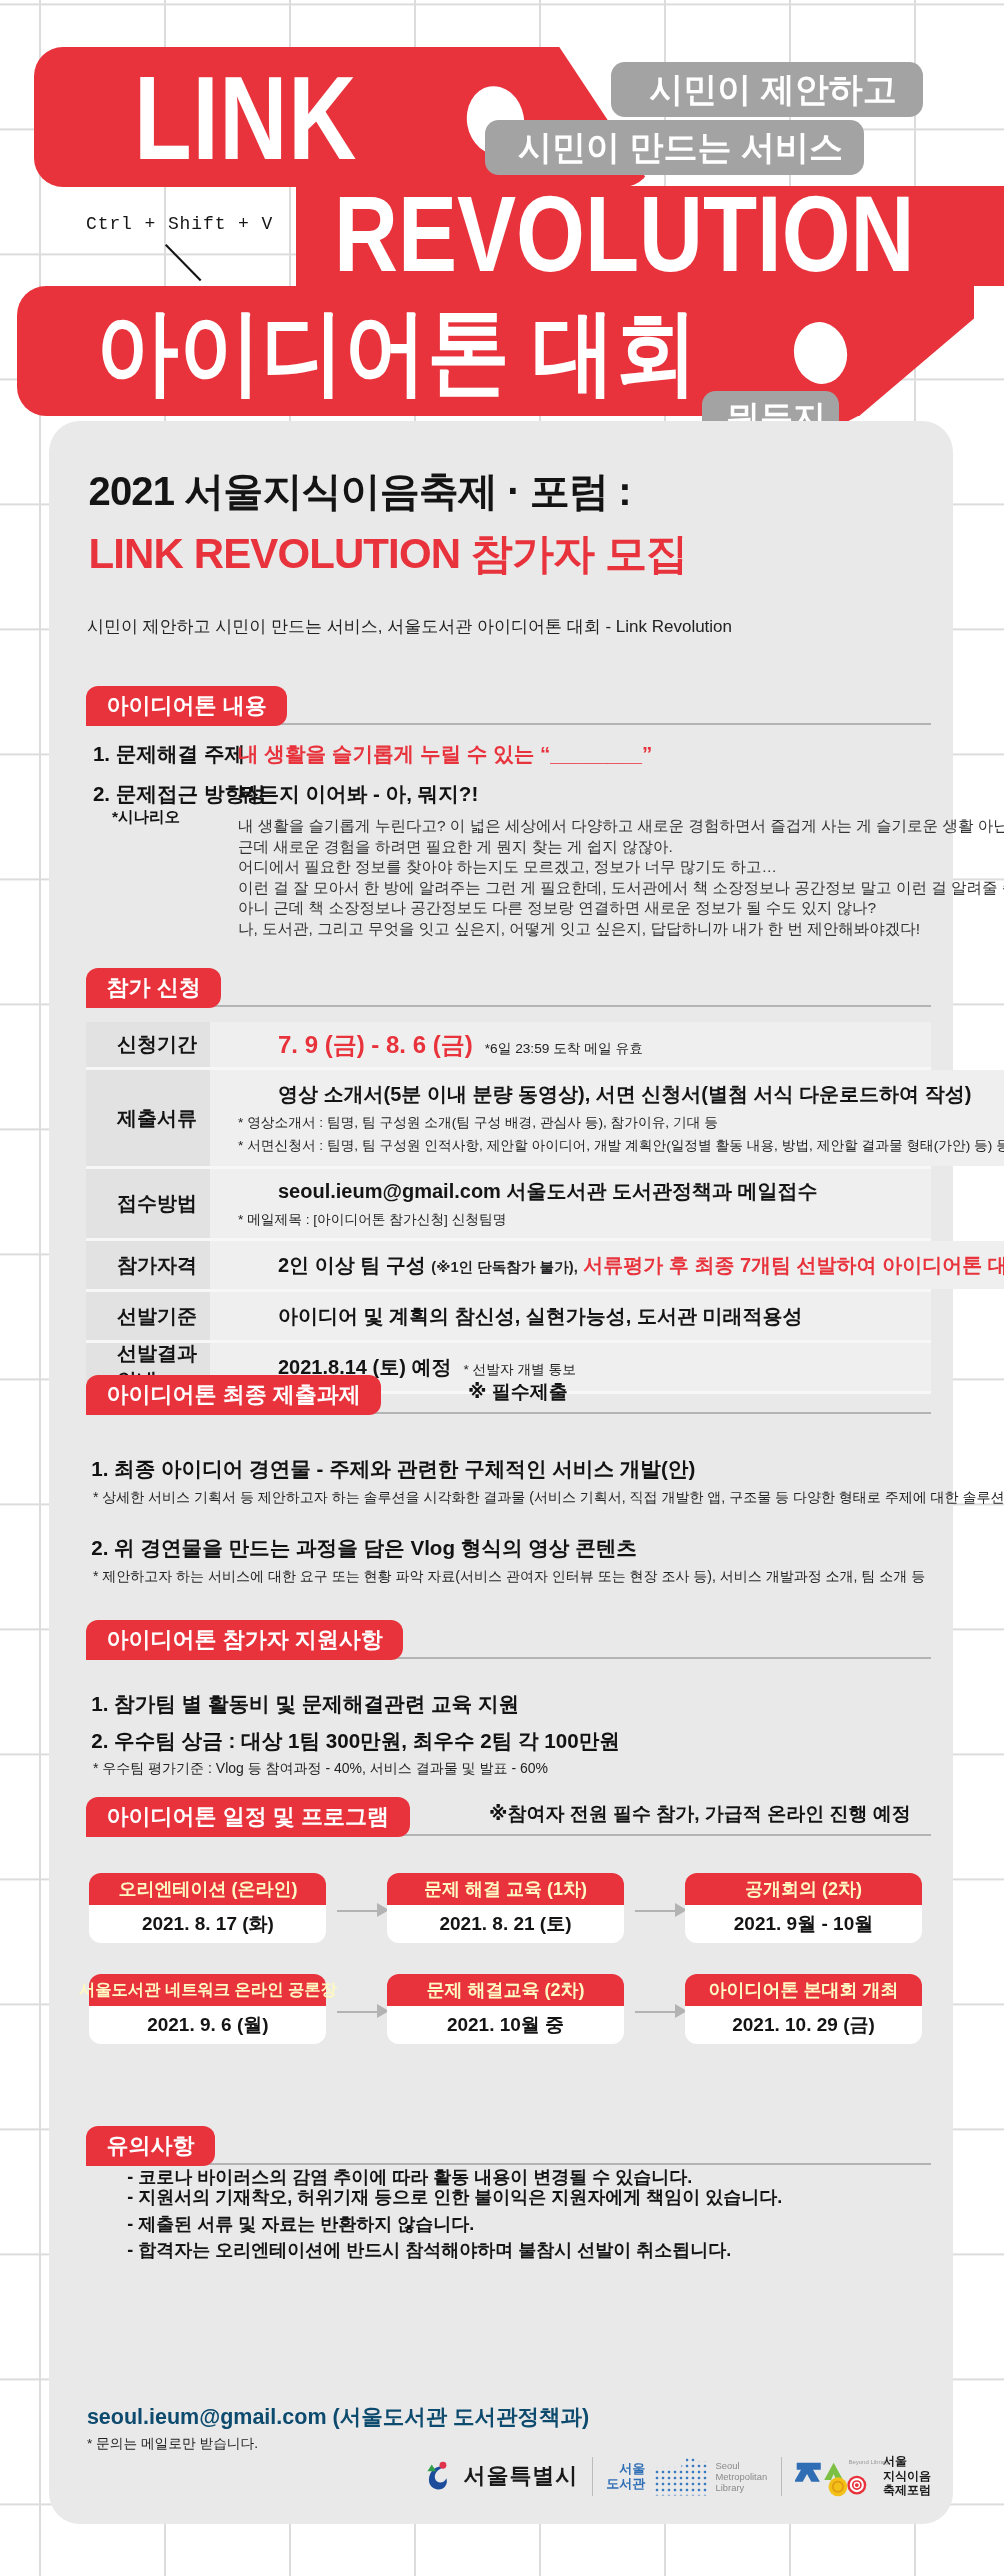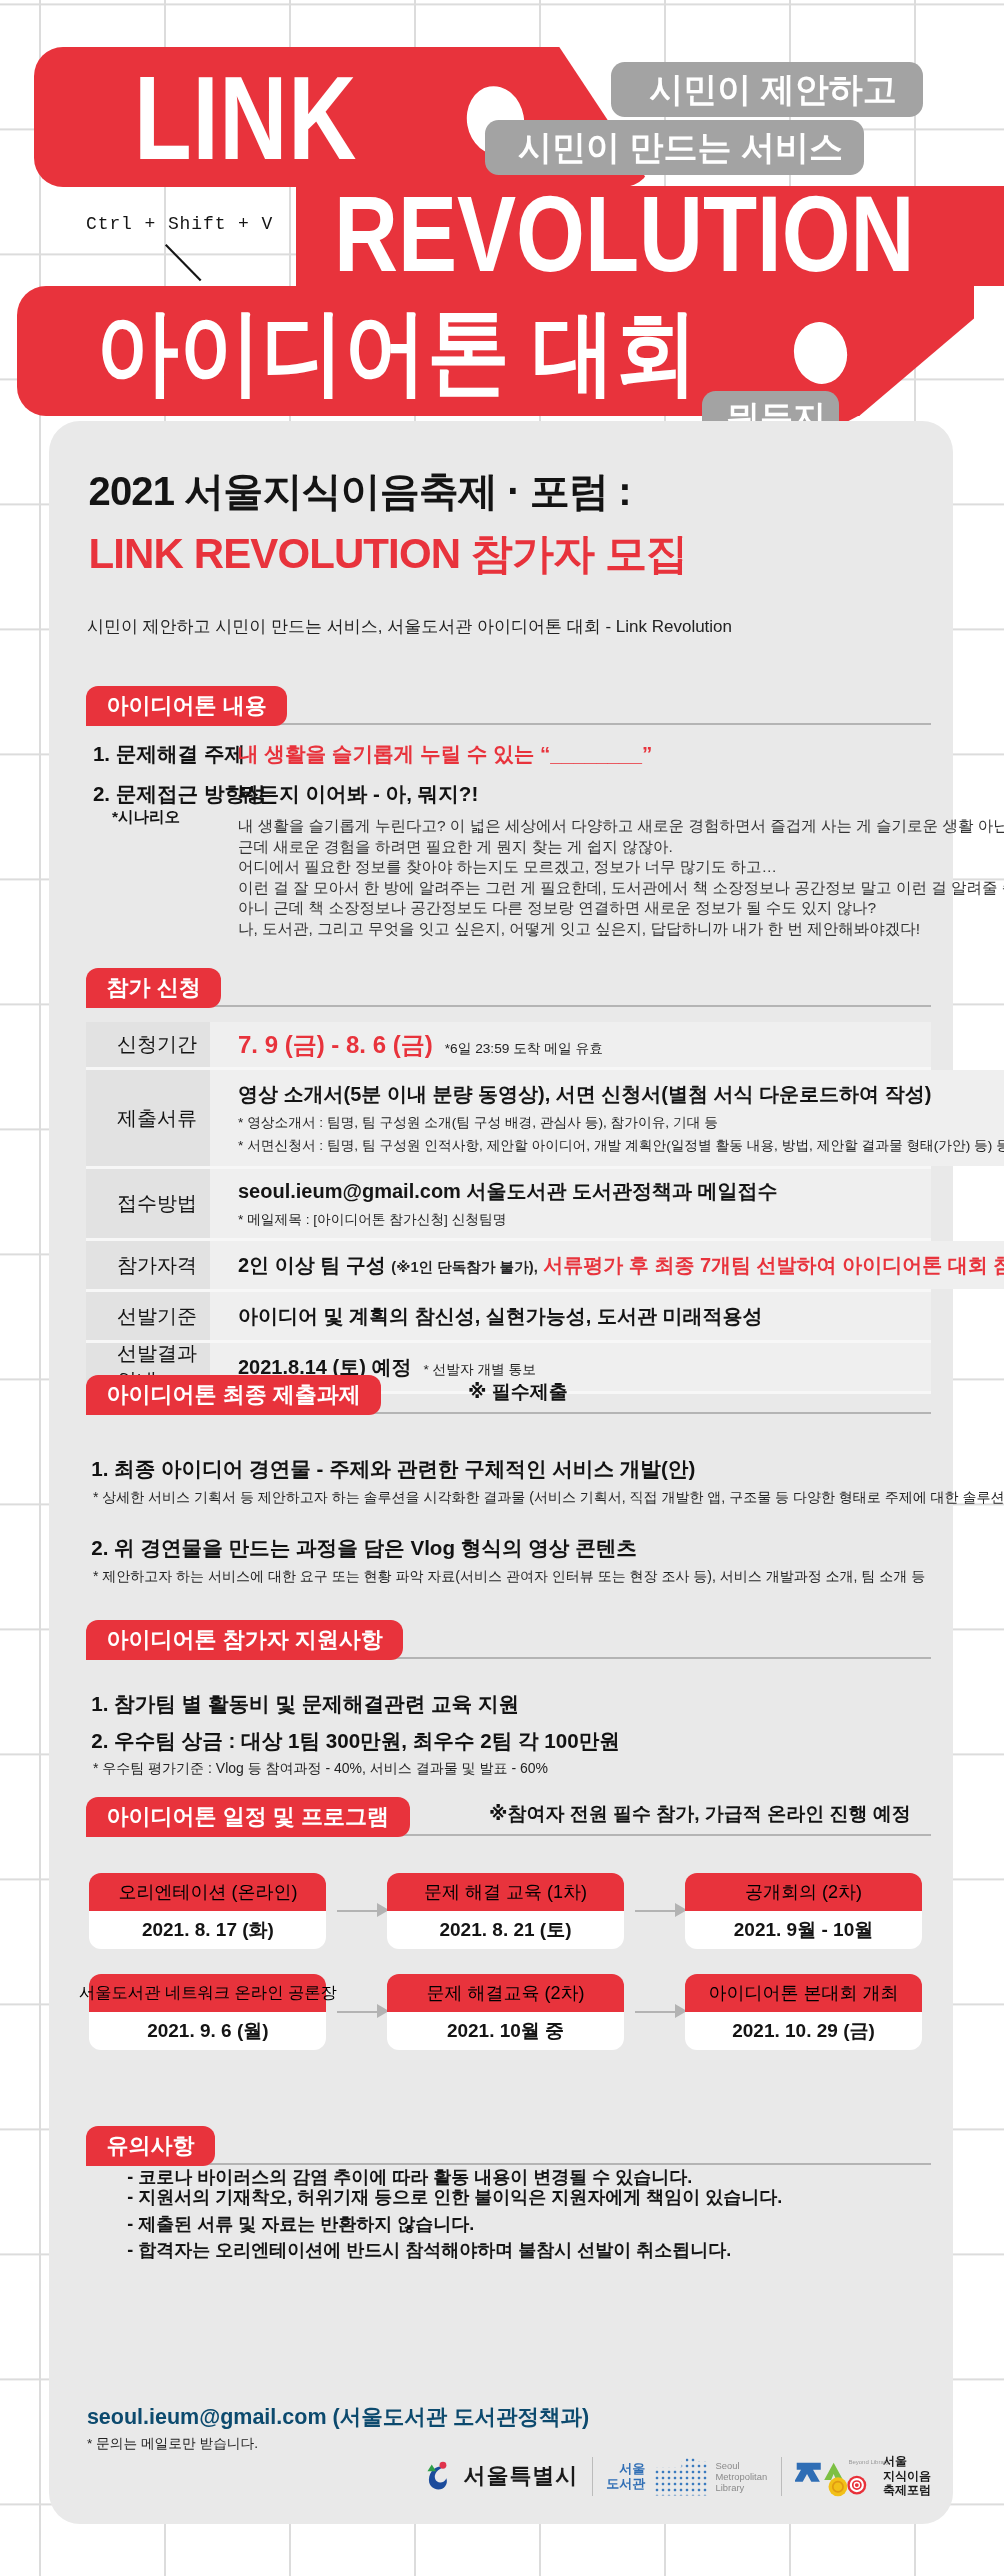--- a/index.html
+++ b/index.html
@@ -56,36 +56,36 @@
   .sec-note{position:absolute;bottom:6.9px;font-size:19px;font-weight:bold;color:#121212;white-space:nowrap;}
   .row-item{position:absolute;font-size:20.6px;font-weight:bold;color:#121212;white-space:nowrap;}
   .val-red{position:absolute;left:152px;font-size:20.6px;font-weight:bold;color:var(--red);white-space:nowrap;}
   .scenario p{position:static;margin:0;font-size:15.5px;line-height:20.6px;color:#333;white-space:nowrap;}
   .scenario{position:absolute;left:152px;top:395px;}
   
   .table{position:absolute;left:0;top:601px;width:845px;}
   .trow{display:flex;border-bottom:3.4px solid #f7f7f7;}
   .trow:first-child{border-top:0;}
   .tlabel{flex:0 0 124px;background:#e2e2e2;display:flex;align-items:center;padding-left:31px;
-    font-size:20px;font-weight:normal;color:#141414;box-sizing:border-box;}
+    font-size:20px;font-weight:bold;color:#141414;box-sizing:border-box;}
   .tval{flex:1;background:#efefef;display:flex;flex-direction:column;justify-content:center;
     padding:8.6px 8.6px 8.6px 28px;box-sizing:border-box;}
-  .tmain{font-size:20px;font-weight:bold;color:#141414;white-space:nowrap;}
+  .tmain{font-size:20px;font-weight:bold;color:#141414;white-space:nowrap;margin-left:40px;}
   .tmain .inline-small{font-size:14.6px;font-weight:bold;color:#222;}
   .tmain .inline-red{color:var(--red);}
   .tred{font-size:24px;font-weight:bold;color:var(--red);display:inline;}
   .tsub{font-size:13.7px;color:#222;margin-top:5.2px;white-space:nowrap;}
   .tnote{font-size:13.7px;color:#222;margin-left:12px;font-weight:normal;}
   
   .f-title{position:absolute;left:5.2px;font-size:20.6px;font-weight:bold;color:#121212;white-space:nowrap;}
   .f-sub{position:absolute;left:6.9px;font-size:14px;color:#222;white-space:nowrap;}
   
   .sched-row{position:absolute;left:0;width:845px;height:76px;}
   .scard{position:absolute;top:0;width:237px;height:76px;}
-  .scard .sc-head{height:38px;background:var(--red);border-radius:12px 12px 0 0;color:#000000;font-weight:normal;
+  .scard .sc-head{height:32px;background:var(--red);border-radius:12px 12px 0 0;color:#fef9c3;font-weight:bold;
     font-size:18px;display:flex;align-items:center;justify-content:center;white-space:nowrap;}
   .scard .sc-body{height:38px;background:#fff;border-radius:0 0 12px 12px;color:#141414;font-weight:bold;
     font-size:19px;display:flex;align-items:center;justify-content:center;white-space:nowrap;}
   .arrow{position:absolute;top:34px;width:52px;height:6.9px;}
   .arrow .shaft{position:absolute;left:0;top:2.6px;width:41px;height:2.6px;background:#b3b3b3;}
   .arrow .head{position:absolute;right:0;top:-4.3px;width:0;height:0;border-left:12px solid #b3b3b3;
     border-top:7.7px solid transparent;border-bottom:7.7px solid transparent;}
   .notice-item{position:absolute;left:4.3px;font-size:18px;font-weight:bold;color:#141414;white-space:nowrap;margin-left:37px;}
   .email-line{position:absolute;left:0.9px;font-size:21.5px;font-weight:bold;color:#0c4a6e;white-space:nowrap;}
   .contact-note{position:absolute;left:0.9px;font-size:13.7px;color:#222;white-space:nowrap;}

